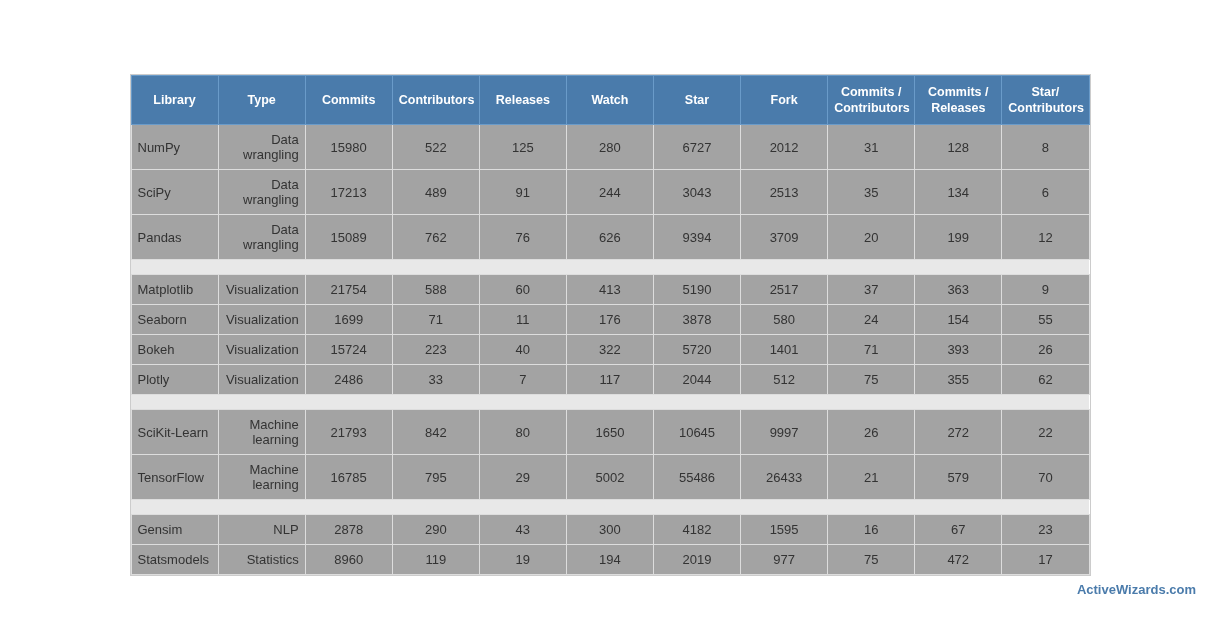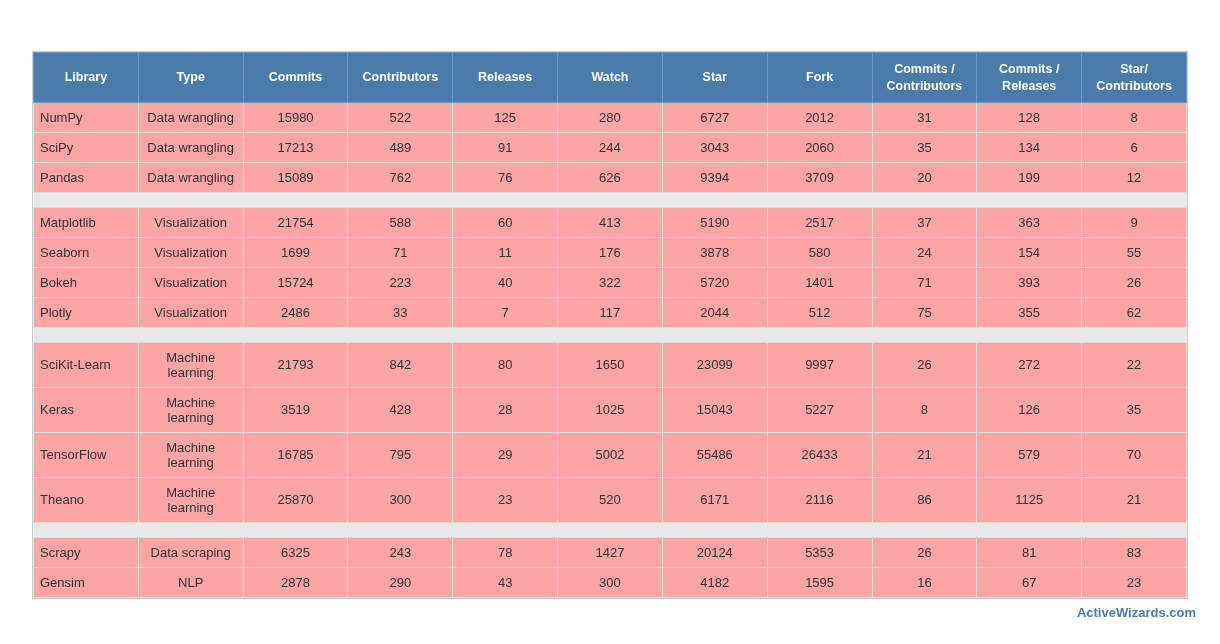--- a/index.html
+++ b/index.html
@@ -9,21 +9,21 @@
       font-size: 13px;
       display: flex;
       flex-direction: column;
       align-items: center;
       justify-content: center;
       min-height: 644px;
       width: 1220px;
       padding: 20px;
     }
     .table-wrapper {
-      width: 1156px;
+      width: 961px;
       border: 1px solid #ccc;
       border-collapse: collapse;
       margin-top: 29px;
     }
     table {
       width: 100%;
       border-collapse: collapse;
       table-layout: fixed;
     }
     thead tr {
@@ -32,21 +32,21 @@
     }
     thead th {
       padding: 8px 6px;
       text-align: center;
       font-weight: bold;
       font-size: 12.5px;
       border: 1px solid #6a9bc9;
       line-height: 1.3;
     }
     tbody tr {
-      background-color: #fca5a5;
+      background-color: #a3a3a3;
     }
     tbody tr.separator {
       height: 10px;
       background-color: #e8e8e8;
     }
     tbody tr.separator td {
       border: none;
       background-color: #e8e8e8;
     }
     tbody td {
@@ -54,21 +54,21 @@
       border: 1px solid #ddd;
       text-align: center;
       font-size: 13px;
       color: #333;
     }
     tbody td:first-child {
       text-align: left;
       font-weight: 500;
     }
     tbody td:nth-child(2) {
-      text-align: center;
+      text-align: right;
     }
     .footer {
       width: 1180px;
       text-align: right;
       padding: 6px 4px 2px;
       font-size: 12px;
       color: #555;
     }
     .footer-brand {
       font-size: 13px;
@@ -111,21 +111,21 @@
           <td>8</td>
         </tr>
         <tr>
           <td>SciPy</td>
           <td>Data wrangling</td>
           <td>17213</td>
           <td>489</td>
           <td>91</td>
           <td>244</td>
           <td>3043</td>
-          <td>2060</td>
+          <td>2513</td>
           <td>35</td>
           <td>134</td>
           <td>6</td>
         </tr>
         <tr>
           <td>Pandas</td>
           <td>Data wrangling</td>
           <td>15089</td>
           <td>762</td>
           <td>76</td>
@@ -194,94 +194,68 @@
         <tr class="separator">
           <td colspan="11"></td>
         </tr>
         <tr>
           <td>SciKit-Learn</td>
           <td>Machine learning</td>
           <td>21793</td>
           <td>842</td>
           <td>80</td>
           <td>1650</td>
-          <td>23099</td>
+          <td>10645</td>
           <td>9997</td>
           <td>26</td>
           <td>272</td>
           <td>22</td>
-        </tr>
-        <tr>
-          <td>Keras</td>
-          <td>Machine learning</td>
-          <td>3519</td>
-          <td>428</td>
-          <td>28</td>
-          <td>1025</td>
-          <td>15043</td>
-          <td>5227</td>
-          <td>8</td>
-          <td>126</td>
-          <td>35</td>
         </tr>
         <tr>
           <td>TensorFlow</td>
           <td>Machine learning</td>
           <td>16785</td>
           <td>795</td>
           <td>29</td>
           <td>5002</td>
           <td>55486</td>
           <td>26433</td>
           <td>21</td>
           <td>579</td>
           <td>70</td>
         </tr>
-        <tr>
-          <td>Theano</td>
-          <td>Machine learning</td>
-          <td>25870</td>
-          <td>300</td>
-          <td>23</td>
-          <td>520</td>
-          <td>6171</td>
-          <td>2116</td>
-          <td>86</td>
-          <td>1125</td>
-          <td>21</td>
-        </tr>
         <tr class="separator">
           <td colspan="11"></td>
-        </tr>
-        <tr>
-          <td>Scrapy</td>
-          <td>Data scraping</td>
-          <td>6325</td>
-          <td>243</td>
-          <td>78</td>
-          <td>1427</td>
-          <td>20124</td>
-          <td>5353</td>
-          <td>26</td>
-          <td>81</td>
-          <td>83</td>
         </tr>
         <tr>
           <td>Gensim</td>
           <td>NLP</td>
           <td>2878</td>
           <td>290</td>
           <td>43</td>
           <td>300</td>
           <td>4182</td>
           <td>1595</td>
           <td>16</td>
           <td>67</td>
           <td>23</td>
         </tr>
+        <tr>
+          <td>Statsmodels</td>
+          <td>Statistics</td>
+          <td>8960</td>
+          <td>119</td>
+          <td>19</td>
+          <td>194</td>
+          <td>2019</td>
+          <td>977</td>
+          <td>75</td>
+          <td>472</td>
+          <td>17</td>
+        </tr>
       </tbody>
   </table>
 </div>
 
 <div class="footer">
   <span class="footer-brand">ActiveWizards.com</span><br>
   
 </div>
 
 </body></html>

